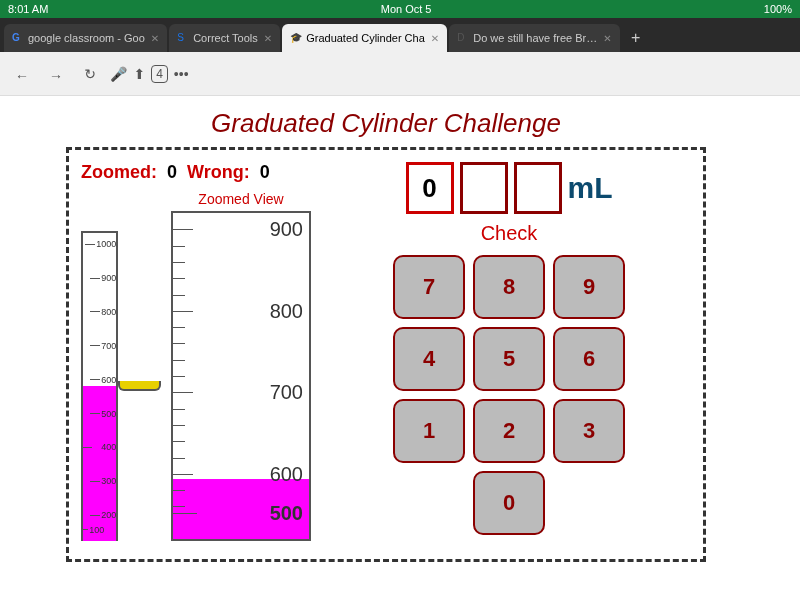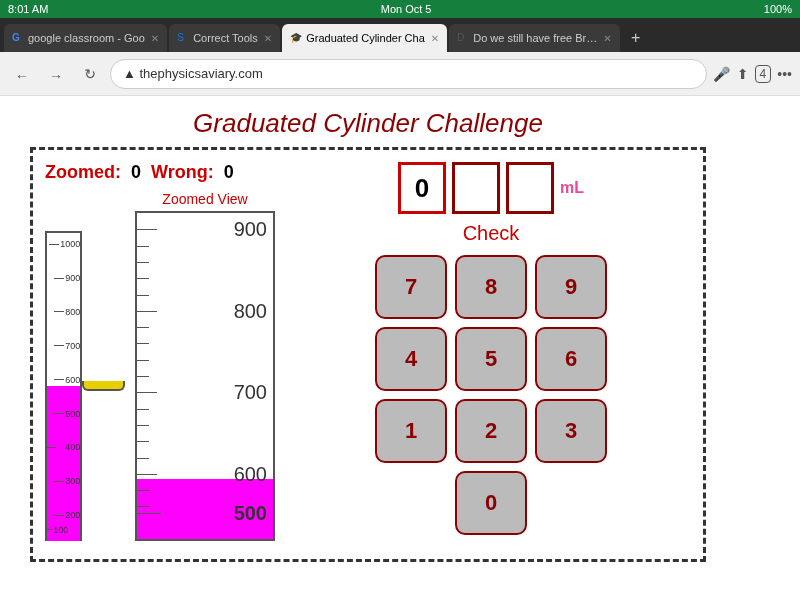--- a/index.html
+++ b/index.html
@@ -116,20 +116,21 @@
       color: #555;
       font-size: 14px;
     }
 
     
     .page-content {
       width: 736px;
       height: 504px;
       background: white;
       overflow: hidden;
+      padding-left: 36px;
     }
 
     .page-title {
       text-align: center;
       font-size: 26px;
       color: #8B0000;
       padding: 12px 0 8px;
       font-style: italic;
     }
 
@@ -299,23 +300,23 @@
       align-items: center;
       justify-content: center;
       font-size: 26px;
       font-weight: bold;
       background: white;
     }
     .digit-box.active {
       border: 3px solid #cc0000;
     }
     .ml-label {
-      font-size: 16px;
+      font-size: 30px;
       font-weight: bold;
-      color: #ec4899;
+      color: #0c4a6e;
     }
 
     .check-label {
       font-size: 20px;
       color: #cc0000;
       margin-bottom: 10px;
     }
 
     .keypad {
       display: grid;
@@ -372,23 +373,20 @@
       <span class="tab-close">✕</span>
     </div>
     <div class="tab-new">+</div>
   </div>
 </div>
 
 <div class="address-bar-row">
   <div class="nav-btn">←</div>
   <div class="nav-btn">→</div>
   <div class="nav-btn">↻</div>
-  <div class="address-field">
-    <span>▲ thephysicsaviary.com</span>
-  </div>
   <div class="address-icons">
     <span>🎤</span>
     <span>⬆</span>
     <span style="border:1px solid #555;border-radius:4px;padding:1px 4px;font-size:12px;">4</span>
     <span>•••</span>
   </div>
 </div>
 
 <div class="page-content">
   <div class="page-title">Graduated Cylinder Challenge</div>

